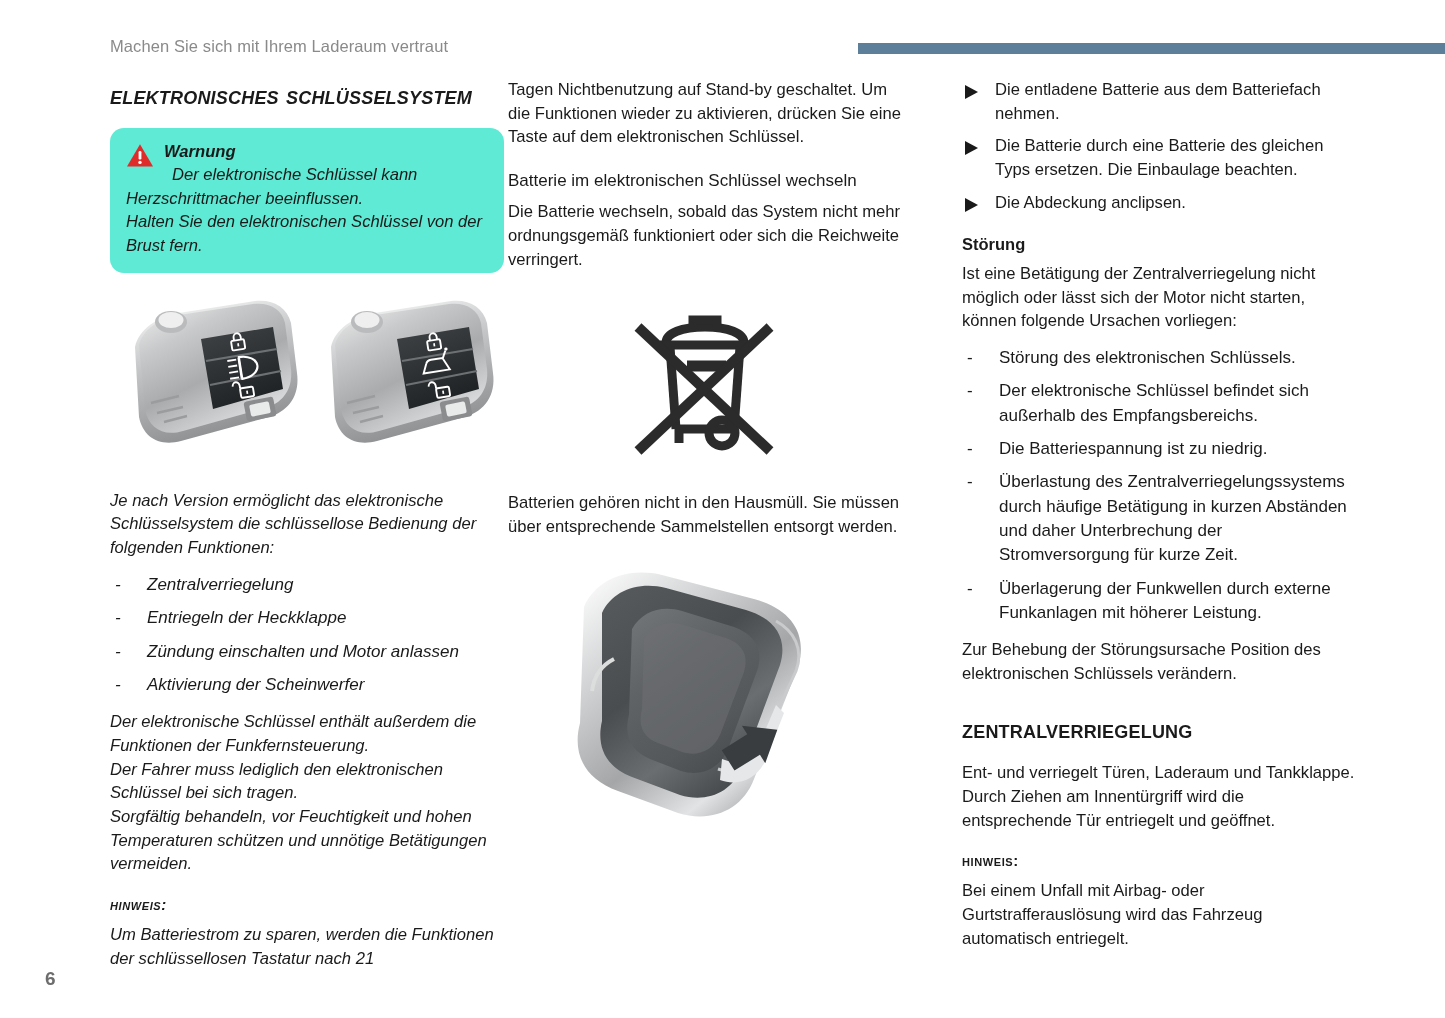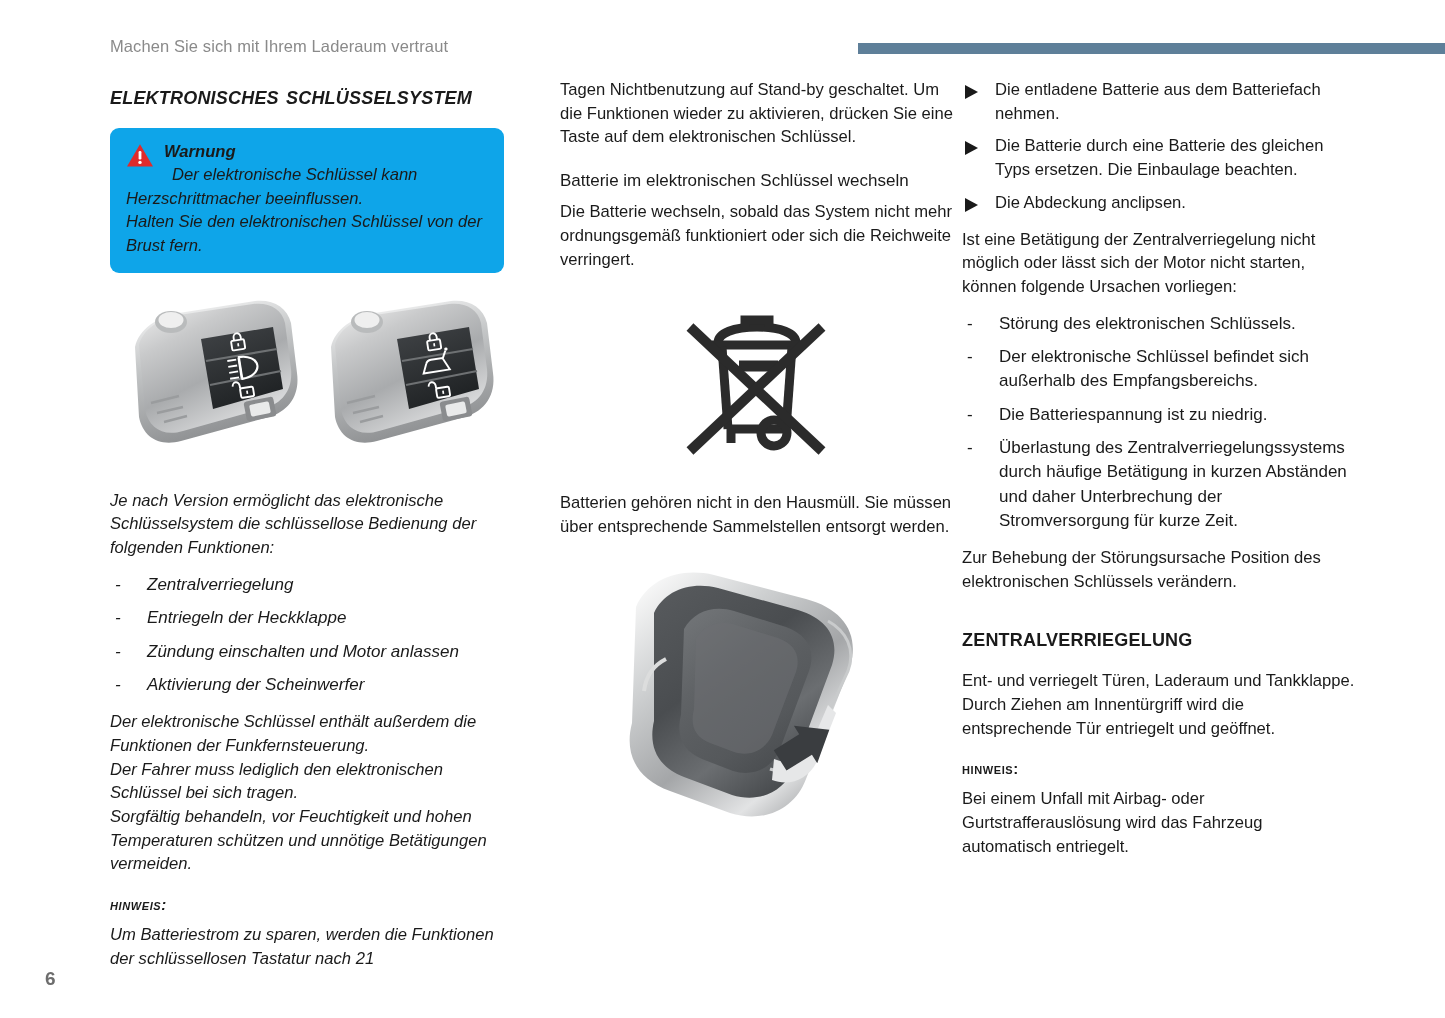--- a/index.html
+++ b/index.html
@@ -57,21 +57,21 @@
     left: 0;
     width: 1445px;
     height: 890px;
   }
   .col {
     position: absolute;
     top: 0;
     width: 394px;
   }
   .col-1 { left: 110px; font-style: italic; }
-  .col-2 { left: 560px; }
+  .col-2 { left: 508px; }
   .col-3 { left: 962px; }
 
   
   .h1 {
     font-size: 25px;
     font-weight: bold;
     line-height: 1.42;
     letter-spacing: 0.2px;
     margin: 0 0 14px 0;
     font-variant: small-caps;
@@ -101,22 +101,22 @@
   }
   p.body {
     font-size: 16.6px;
     line-height: 1.43;
     margin: 0 0 13px 0;
   }
   p.body.tight { margin-bottom: 0; }
 
   
   .warning-box {
-    background: #0ea5e9;
-    border-radius: 9px;
+    background: #5eead4;
+    border-radius: 14px;
     padding: 13px 16px 15px 16px;
     margin: 8px 0 18px 0;
     position: relative;
   }
   .warning-head {
     display: flex;
     align-items: flex-start;
     gap: 10px;
   }
   .warning-icon {
@@ -445,27 +445,29 @@
   </div>
 
   <div class="col col-3">
 
     <ul class="arrow-list">
       <li>Die entladene Batterie aus dem Batteriefach nehmen.</li>
       <li>Die Batterie durch eine Batterie des gleichen Typs ersetzen. Die Einbaulage beachten.</li>
       <li>Die Abdeckung anclipsen.</li>
     </ul>
 
+    <h3 class="h3">Störung</h3>
     <p class="body">Ist eine Betätigung der Zentralverriegelung nicht möglich oder lässt sich der Motor nicht starten, können folgende Ursachen vorliegen:</p>
 
     <ul class="dash-list">
       <li>Störung des elektronischen Schlüssels.</li>
       <li>Der elektronische Schlüssel befindet sich außerhalb des Empfangsbereichs.</li>
       <li>Die Batteriespannung ist zu niedrig.</li>
       <li>Überlastung des Zentralverriegelungssystems durch häufige Betätigung in kurzen Abständen und daher Unterbrechung der Stromversorgung für kurze Zeit.</li>
+      <li>Überlagerung der Funkwellen durch externe Funkanlagen mit höherer Leistung.</li>
     </ul>
 
     <p class="body">Zur Behebung der Störungsursache Position des elektronischen Schlüssels verändern.</p>
 
     <h1 class="h1" style="margin-top:26px;">Zentralverriegelung</h1>
 
     <p class="body tight">Ent- und verriegelt Türen, Laderaum und Tankklappe.</p>
     <p class="body">Durch Ziehen am Innentürgriff wird die entsprechende Tür entriegelt und geöffnet.</p>
 
     <div class="note-label">HINWEIS:</div>

